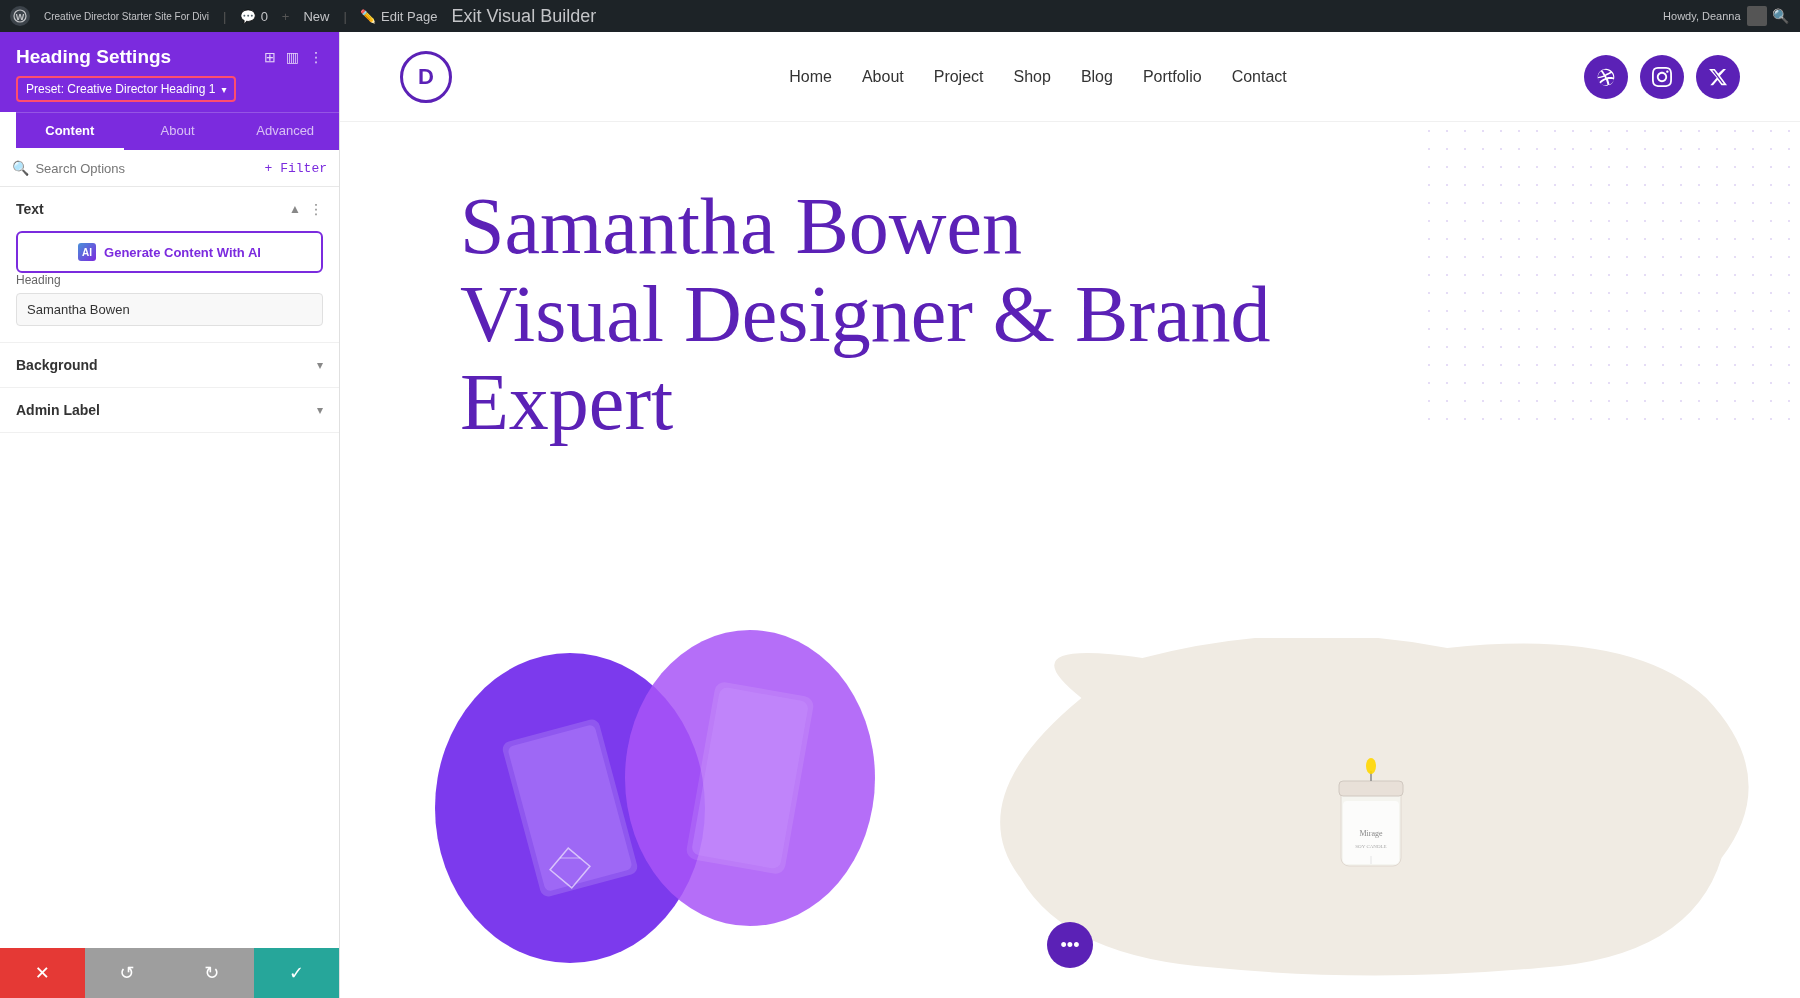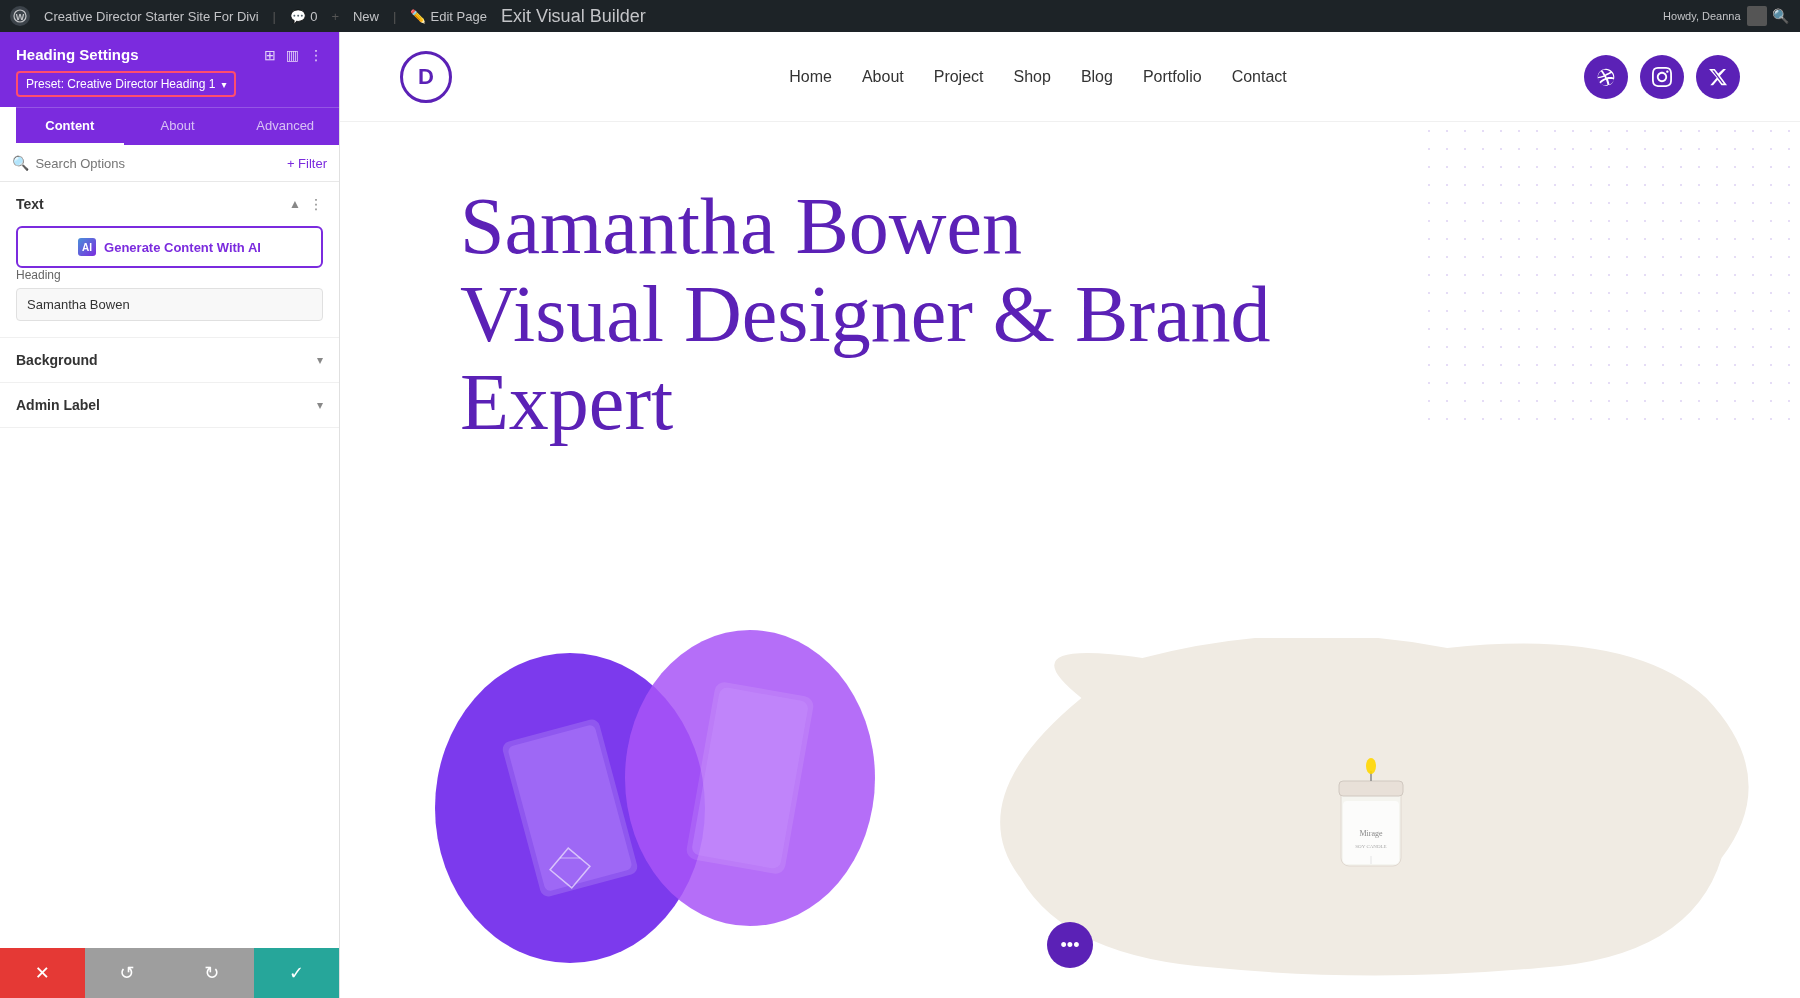--- a/index.html
+++ b/index.html
@@ -20,21 +20,21 @@
     }
     .admin-bar-left { display: flex; align-items: center; gap: 14px; flex: 1; }
     .admin-bar-right { display: flex; align-items: center; gap: 6px; }
     .admin-bar .wp-logo {
       width: 20px; height: 20px;
       background: #3c434a;
       border-radius: 50%;
       display: flex; align-items: center; justify-content: center;
       color: #c3c4c7; font-size: 12px; font-weight: bold;
     }
-    .admin-bar .site-name { color: #c3c4c7; font-size: 13px; display: flex; align-items: center; gap: 5px; }
+    .admin-bar .site-name { color: #c3c4c7; font-size: 10px; display: flex; align-items: center; gap: 5px; }
     .admin-bar .comments-link { display: flex; align-items: center; gap: 4px; color: #c3c4c7; font-size: 13px; }
     .admin-bar .new-btn { display: flex; align-items: center; gap: 4px; color: #c3c4c7; font-size: 13px; cursor: pointer; }
     .admin-bar .edit-page { color: #c3c4c7; font-size: 13px; display: flex; align-items: center; gap: 4px; }
     .admin-bar .exit-vb { color: #c3c4c7; font-size: 18px; }
     .admin-bar .howdy { color: #c3c4c7; font-size: 11px; display: flex; align-items: center; gap: 6px; }
     .admin-bar .avatar-small { width: 20px; height: 20px; background: #555; border-radius: 2px; }
     .admin-bar .search-icon-admin { color: #c3c4c7; font-size: 14px; }
     .divider-bar { color: #555; }
 
     
@@ -61,21 +61,21 @@
       padding: 14px 16px 10px;
       color: #fff;
     }
     .panel-header-top {
       display: flex;
       align-items: center;
       justify-content: space-between;
       margin-bottom: 8px;
     }
     .panel-title {
-      font-size: 15px;
+      font-size: 19px;
       font-weight: 600;
       color: #fff;
     }
     .panel-header-icons {
       display: flex;
       gap: 10px;
       align-items: center;
     }
     .panel-icon {
       color: rgba(255,255,255,0.8);
@@ -136,20 +136,21 @@
       background: transparent;
     }
     .filter-btn {
       display: flex;
       align-items: center;
       gap: 4px;
       color: #7b2bde;
       font-size: 13px;
       cursor: pointer;
       font-weight: 500;
+      font-family: Liberation Mono, monospace;
     }
 
     
     .panel-content {
       flex: 1;
       overflow-y: auto;
       padding: 0;
     }
 
     

